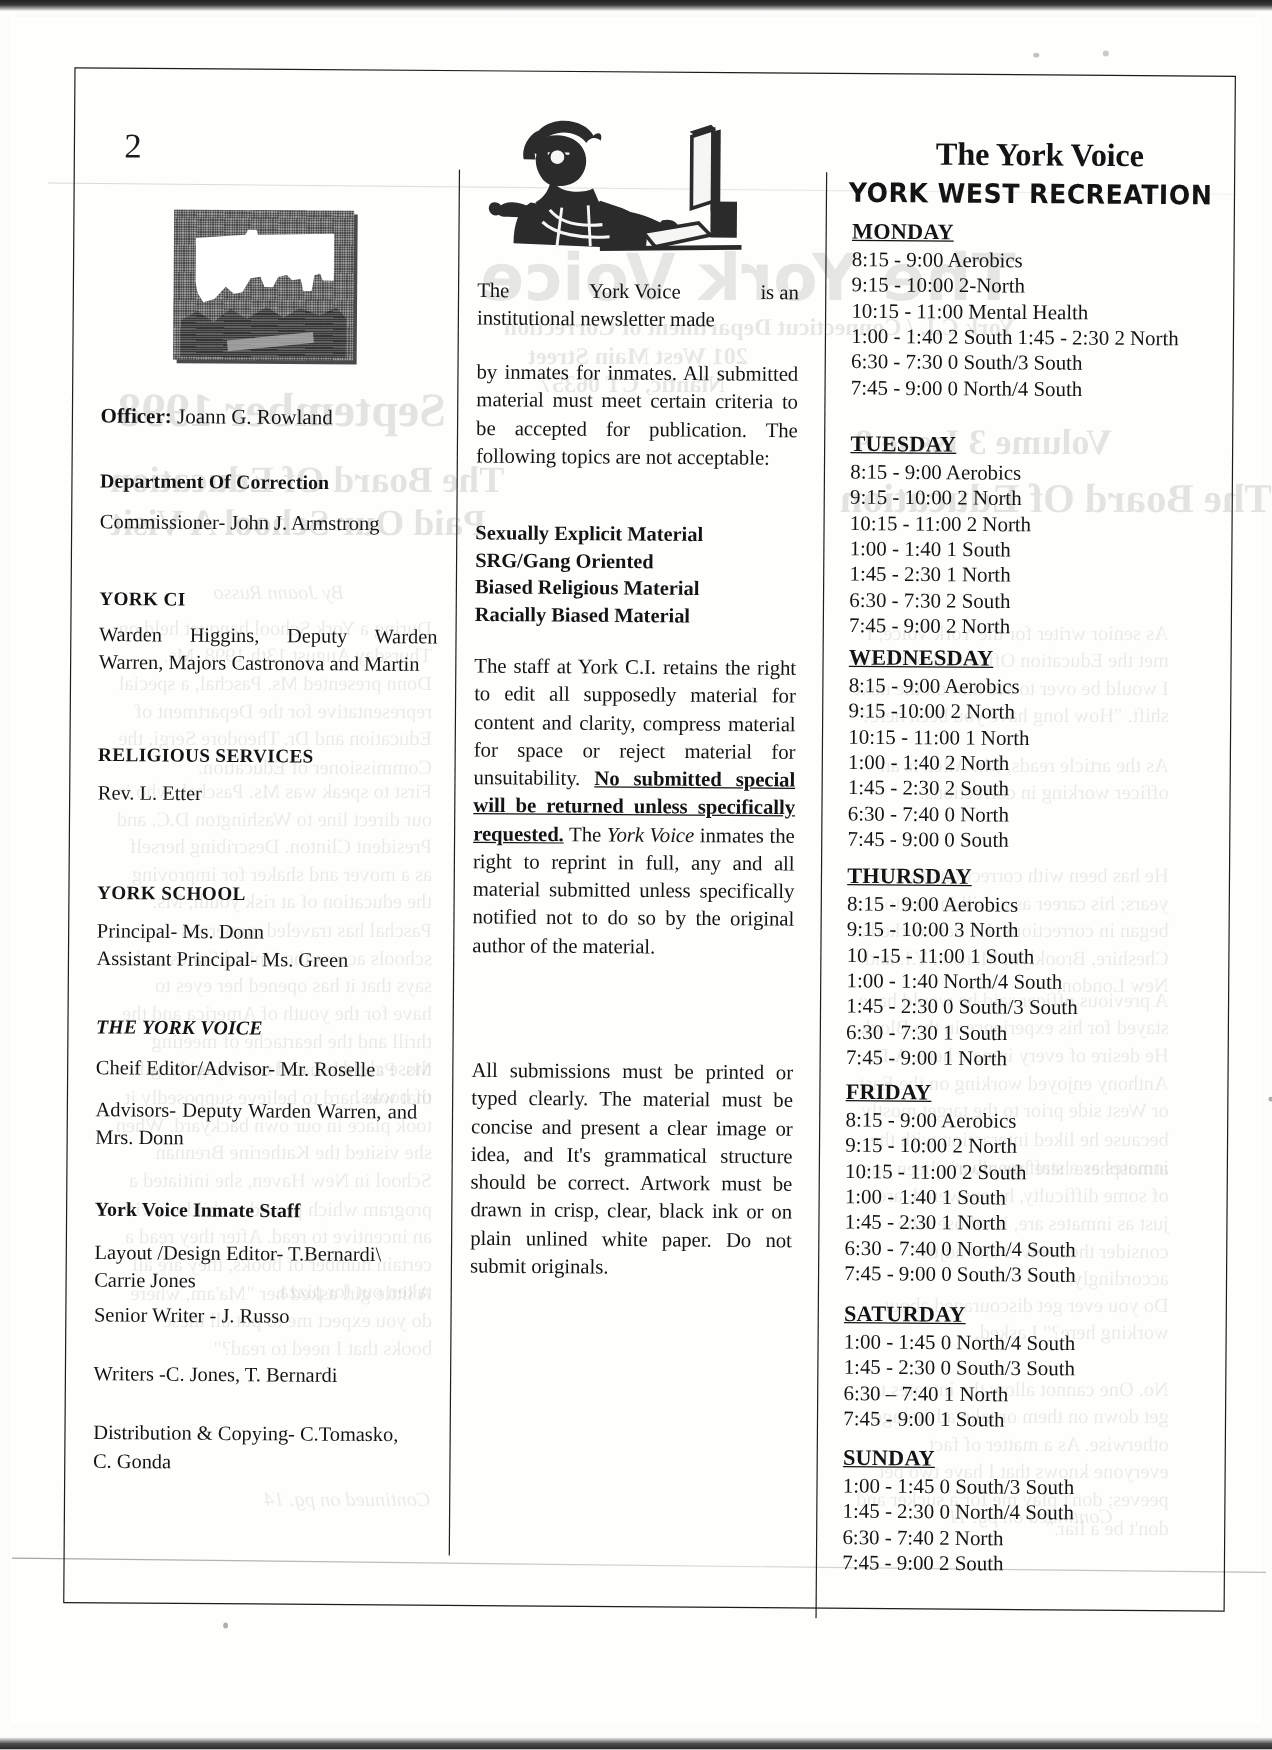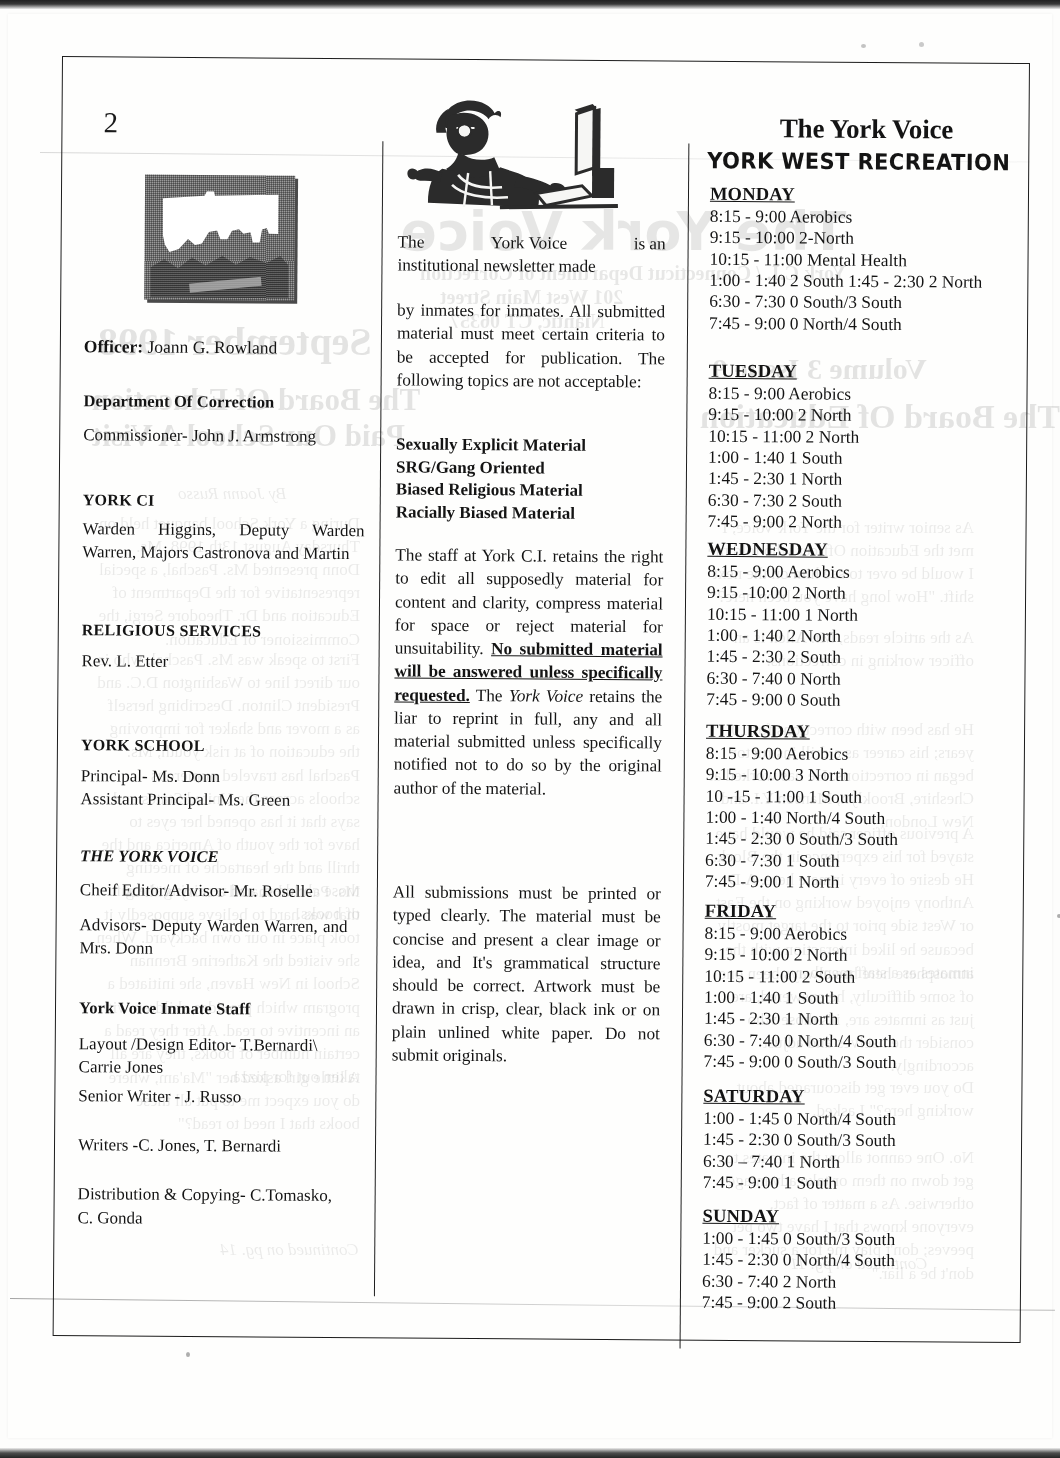--- a/index.html
+++ b/index.html
@@ -429,24 +429,24 @@
       <div class="mc-row" style="top:375px;">
         <p class="mid-strong">Sexually Explicit Material</p>
         <p class="mid-strong">SRG/Gang Oriented</p>
         <p class="mid-strong">Biased Religious Material</p>
         <p class="mid-strong">Racially Biased Material</p>
       </div>
 
       <div class="mc-row" style="top:485px;">
         <p class="mid-para">
           <span>The staff at York C.I. retains the right to edit all supposedly material for content and clarity, compress material for space or reject material for unsuitability.</span>
-          <u class="hard">No submitted material will be answered unless specifically requested.</u>
+          <u class="hard">No submitted special will be returned unless specifically requested.</u>
           <span>The</span>
           <i class="bookname">York Voice</i>
-          <span>retains the liar to reprint in full, any and all material submitted unless specifically notified not to do so by the original author of the material.</span>
+          <span>inmates the right to reprint in full, any and all material submitted unless specifically notified not to do so by the original author of the material.</span>
         </p>
       </div>
 
       <div class="mc-row" style="top:822px;">
         <p class="mid-para">All submissions must be printed or typed clearly.  The material must be concise and present a clear image or idea, and It's grammatical structure should be correct.    Artwork must be drawn in crisp, clear, black ink or on plain unlined white paper.  Do not submit originals.</p>
       </div>
     </div>
 
     <div class="col" id="col-right">
 

